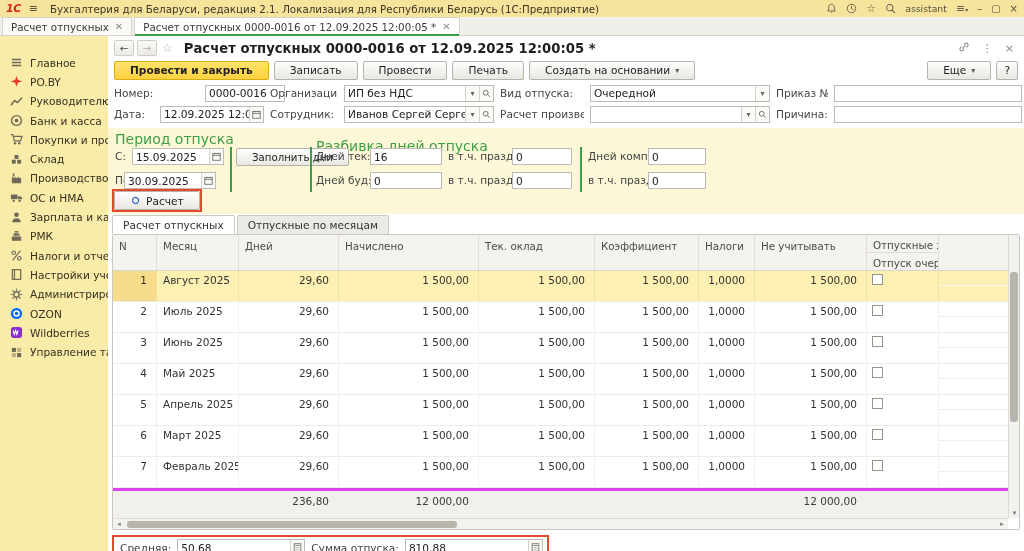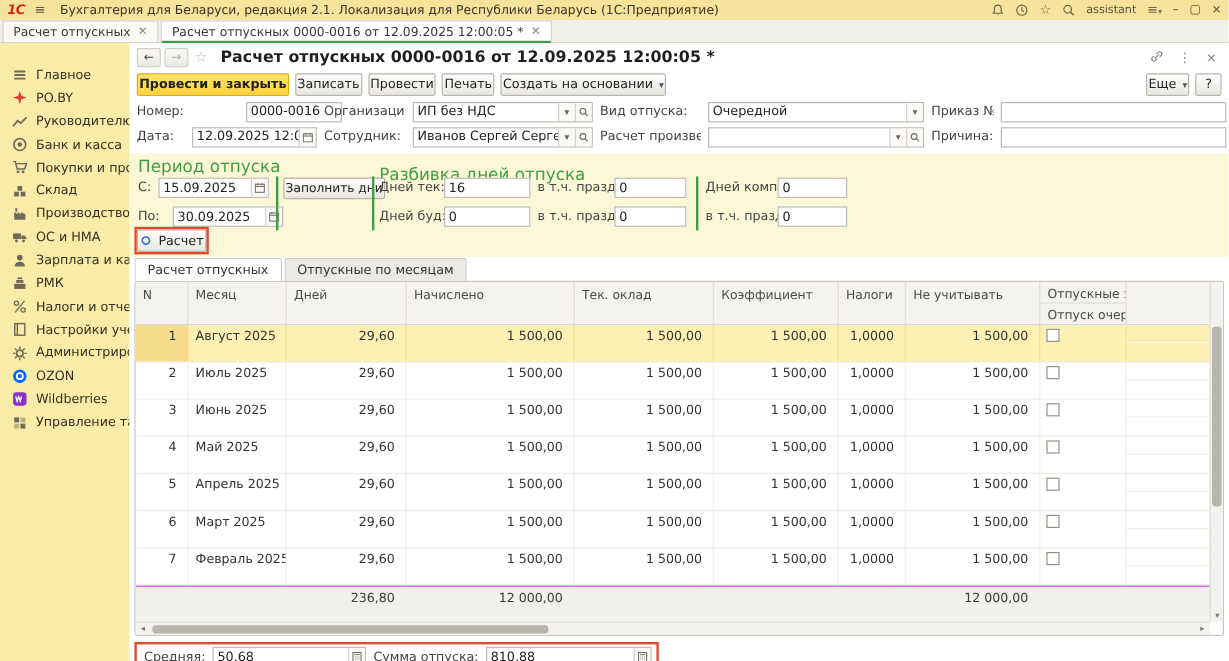--- a/index.html
+++ b/index.html
@@ -47,21 +47,21 @@
           border-radius:2px;display:flex;align-items:center;justify-content:center;font-size:10px;color:#444;}
   .navbtn.dis{color:#b0aea6;}
   .fav{color:#b8b6ae;font-size:12px;margin:0 2px;}
   .doc-title{font-size:13.2px;font-weight:bold;color:#1f1f1f;margin-left:6px;white-space:nowrap;}
   .nav-right{margin-left:auto;display:flex;align-items:center;gap:12px;color:#8a887f;padding-right:4px;}
   .nav-right .g{font-size:11px;}
 
   
   .toolbar{height:24px;display:flex;align-items:center;gap:5px;padding:0 6px;}
   .btn{height:19px;border:1px solid #b5b3ab;background:linear-gradient(#fefefe,#e9e7e1);border-radius:2px;
-       font-size:10.6px;color:#222;display:inline-flex;align-items:center;padding:0 1px;white-space:nowrap;}
+       font-size:10.6px;color:#222;display:inline-flex;align-items:center;padding:0 15px;white-space:nowrap;}
   .btn.primary{background:linear-gradient(#ffe36a,#ffd23e);border-color:#d8ad15;font-weight:bold;}
   .caret::after{content:"▾";font-size:8px;margin-left:5px;color:#555;}
   .tb-sp{margin-left:auto;display:flex;gap:5px;}
   .btn.q{padding:0 7px;}
 
   
   .fields{padding:2px 0 2px 6px;}
   .frow{display:grid;grid-template-columns:40px 104px 68px 150px 84px 180px 52px 188px;column-gap:6px;
         align-items:center;height:18px;margin-bottom:3px;}
   .flabel{font-size:10.6px;color:#444;white-space:nowrap;overflow:hidden;}
@@ -100,21 +100,21 @@
   .grow{height:31px;border-bottom:1px solid #ededE8;cursor:default;}
   .gc{padding:3px 6px 0 6px;font-size:10.5px;color:#333;border-right:1px solid #f1f0ea;white-space:nowrap;overflow:hidden;}
   .gc.r{text-align:right;padding-right:9px;}
   .grow.sel{background:#fcf0b2;}
   .grow.sel .gc{border-right-color:#f2e39a;}
   .grow.sel .gc.ncell{background:#f6db8b;}
   .cb{width:11px;height:11px;border:1px solid #969488;background:#fff;margin:3px 0 0 5px;display:inline-block;}
   .lastc{padding:0;display:flex;flex-direction:column;}
   .lastc i{display:block;height:15px;border-bottom:1px solid #efeee8;}
   .grow.sel .lastc i{border-bottom-color:#fdfaf0;}
-  .gtotal{height:30px;background:#f1f0ec;border-top:1px solid #d946ef;margin-right:11px;position:absolute;left:0;right:0;bottom:11px;}
+  .gtotal{height:30px;background:#f1f0ec;border-top:3px solid #d946ef;margin-right:11px;position:absolute;left:0;right:0;bottom:11px;}
   .gtotal .gc{padding-top:4px;color:#3a3a3a;}
 
   .vscroll{position:absolute;top:0;right:0;bottom:11px;width:11px;background:#f3f2ee;border-left:1px solid #dddbd3;}
   .vthumb{position:absolute;top:37px;left:1px;width:8px;height:150px;background:#b7b5ad;border-radius:3px;}
   .varr{position:absolute;bottom:1px;left:0;width:11px;text-align:center;font-size:7px;color:#7c7a72;}
   .hscroll{position:absolute;left:0;right:11px;bottom:0;height:11px;background:#f3f2ee;border-top:1px solid #dddbd3;display:flex;align-items:center;}
   .harr{width:12px;text-align:center;font-size:7px;color:#7c7a72;}
   .hthumb{height:7px;width:330px;background:#b7b5ad;border-radius:3px;margin-left:2px;}
   .hspacer{flex:1;}
 
@@ -436,21 +436,21 @@
           <span class="fbtn">
               <svg width="9" height="9" viewBox="0 0 12 12">
                 <rect x="1" y="2" width="10" height="9" fill="none" stroke="#666" stroke-width="1.1"></rect>
                 <path d="M1 4.5h10M3.5 1v2M8.5 1v2" stroke="#666" stroke-width="1.1"></path>
               </svg>
             </span>
         </span>
         <span class="p-abs" style="left:7px;top:46px;">
             <span class="p-lbl">По:</span>
           </span>
-        <span class="p-abs fld" style="left:36px;top:44px;width:92px;">
+        <span class="p-abs fld" style="left:16px;top:44px;width:92px;">
           <span class="val">30.09.2025</span>
           <span class="fbtn">
               <svg width="9" height="9" viewBox="0 0 12 12">
                 <rect x="1" y="2" width="10" height="9" fill="none" stroke="#666" stroke-width="1.1"></rect>
                 <path d="M1 4.5h10M3.5 1v2M8.5 1v2" stroke="#666" stroke-width="1.1"></path>
               </svg>
             </span>
         </span>
 
         <span class="gbar" style="left:122px;top:19px;height:45px;"></span>

